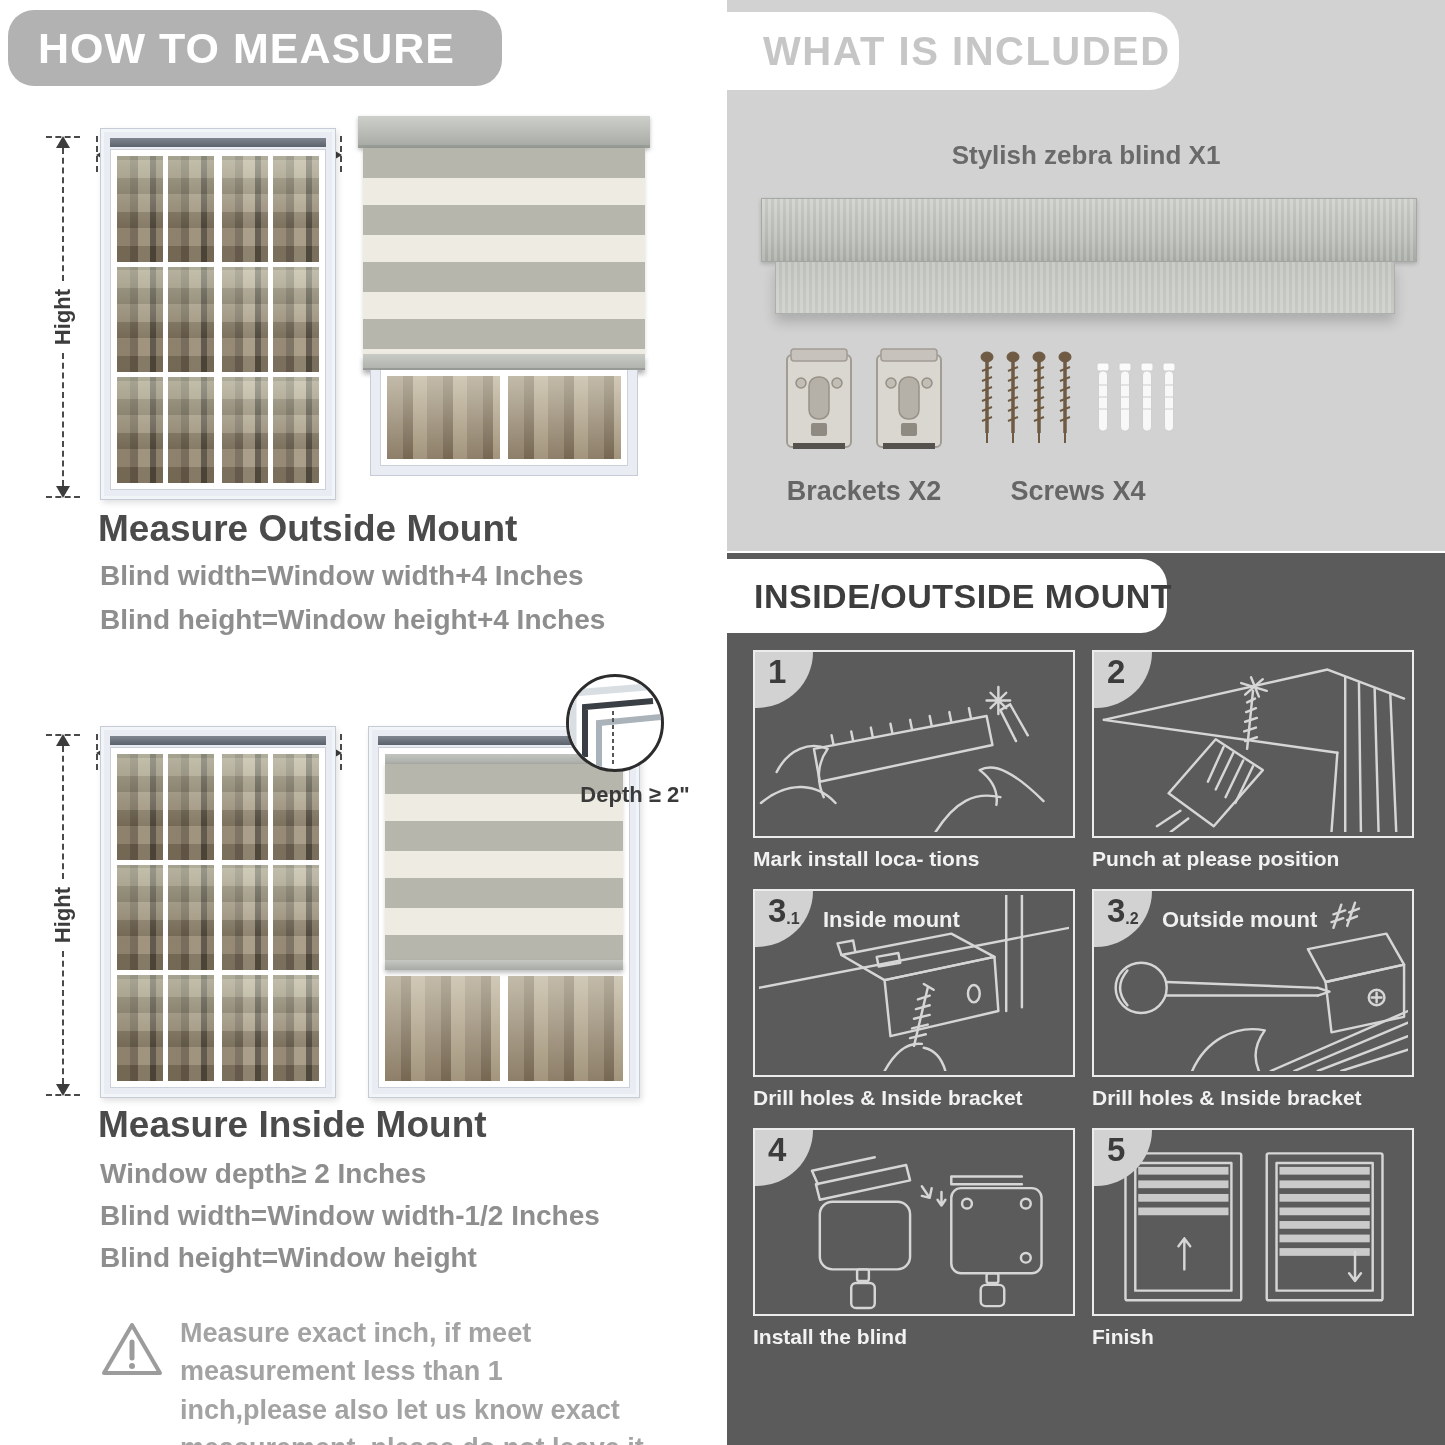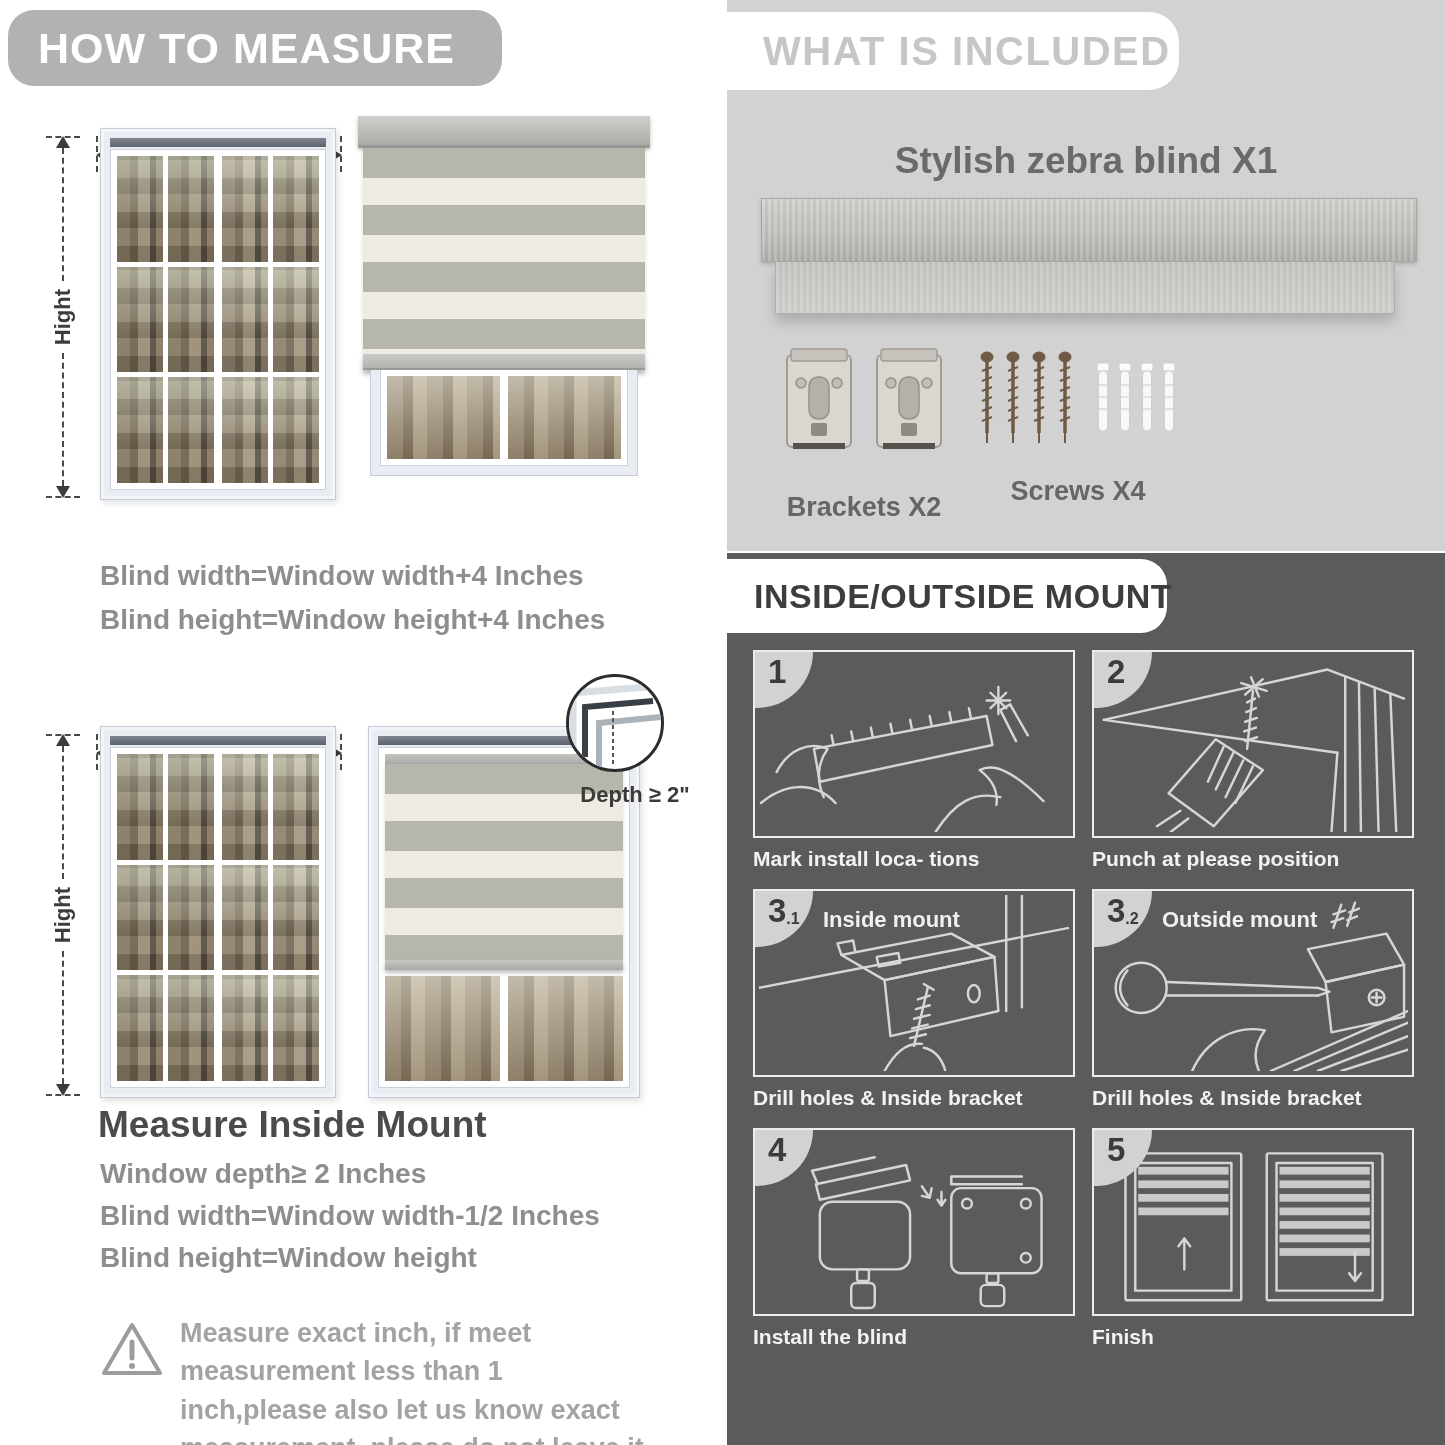--- a/index.html
+++ b/index.html
@@ -82,21 +82,21 @@
   .warn-text { position:absolute; left:180px; top:1314px; width:475px; font-size:27px;
     font-weight:bold; color:#a3a3a3; line-height:1.42; }
 
   
   .right-col { position:absolute; left:727px; top:0; width:718px; height:1103px; }
   .included { position:absolute; left:0; top:0; width:718px; height:551px; background:#d2d2d2; }
   .wii-banner { position:absolute; left:0; top:12px; width:452px; height:78px; background:#fff;
     border-radius:0 30px 30px 0; display:flex; align-items:center; padding-left:36px;
     color:#c6c6c6; font-size:40px; font-weight:bold; letter-spacing:1.5px; white-space:nowrap; }
   .product-lbl { position:absolute; left:0; top:140px; width:100%; text-align:center;
-    font-size:37px; font-weight:bold; color:#6a6a6a; }
+    font-size:26px; font-weight:bold; color:#6a6a6a; }
   .headrail { position:absolute; left:34px; top:198px; width:656px; }
   .hr-top { height:64px; background:
       repeating-linear-gradient(90deg, rgba(255,255,255,.12) 0 3px, rgba(0,0,0,.04) 3px 6px),
       linear-gradient(180deg,#cfd2cc,#bcbfb9 65%,#aeb1ab);
     border:1px solid #a6a9a3; box-shadow:0 2px 4px rgba(0,0,0,.18); }
   .hr-bottom { height:52px; margin:0 22px 0 14px; background:
       repeating-linear-gradient(90deg, rgba(255,255,255,.10) 0 3px, rgba(0,0,0,.03) 3px 6px),
       linear-gradient(180deg,#c4c7c1,#ced1cb);
     border:1px solid #aeb1ab; border-top:none; box-shadow:0 8px 12px rgba(0,0,0,.18); }
   .components { position:absolute; left:28px; top:336px; width:668px; display:flex; }
@@ -174,20 +174,21 @@
     <div class="zebra"></div>
     <div class="bottomrail"></div>
     <div class="underouter">
       <div class="undersash">
         <div class="underpane"></div>
         <div class="underpane"></div>
       </div>
     </div>
   </div>
 
+  <div class="title" style="left:98px; top:508px;">Measure Outside Mount</div>
   <div class="bline" style="left:100px; top:560px;">Blind width=Window width+4 Inches</div>
   <div class="bline" style="left:100px; top:604px;">Blind height=Window height+4 Inches</div>
 
   <div class="dim-h" style="left:96px; top:700px; width:246px;">
     <span class="ah-l"></span>
     <span class="hdash"></span>
     <span class="hlbl">Width</span>
     <span class="hdash"></span>
     <span class="ah-r"></span>
   </div>
@@ -265,21 +266,21 @@
         <span>WHAT IS INCLUDED</span>
       </div>
       <div class="product-lbl">Stylish zebra blind X1</div>
 
       <div class="headrail">
         <div class="hr-top"></div>
         <div class="hr-bottom"></div>
       </div>
 
       <div class="components">
-        <div class="comp" style="width:218px;gap:16px;">
+        <div class="comp" style="width:218px;">
           <div class="comp-gfx">
             <svg viewBox="0 0 170 115" width="170" height="115">
               <g>
                 <rect x="8" y="10" width="64" height="92" rx="5" fill="#dad7d1" stroke="#a19c94" stroke-width="2"></rect>
                 <rect x="12" y="4" width="56" height="12" rx="3" fill="#c7c3bc" stroke="#a19c94" stroke-width="1.5"></rect>
                 <rect x="30" y="32" width="20" height="42" rx="9" fill="#b5b0a8" stroke="#989288" stroke-width="1.5"></rect>
                 <circle cx="22" cy="38" r="5" fill="#c2beb6" stroke="#959086" stroke-width="1.5"></circle>
                 <circle cx="58" cy="38" r="5" fill="#c2beb6" stroke="#959086" stroke-width="1.5"></circle>
                 <rect x="32" y="78" width="16" height="13" rx="2" fill="#8f8a82"></rect>
                 <rect x="14" y="98" width="52" height="6" fill="#55524d"></rect>

